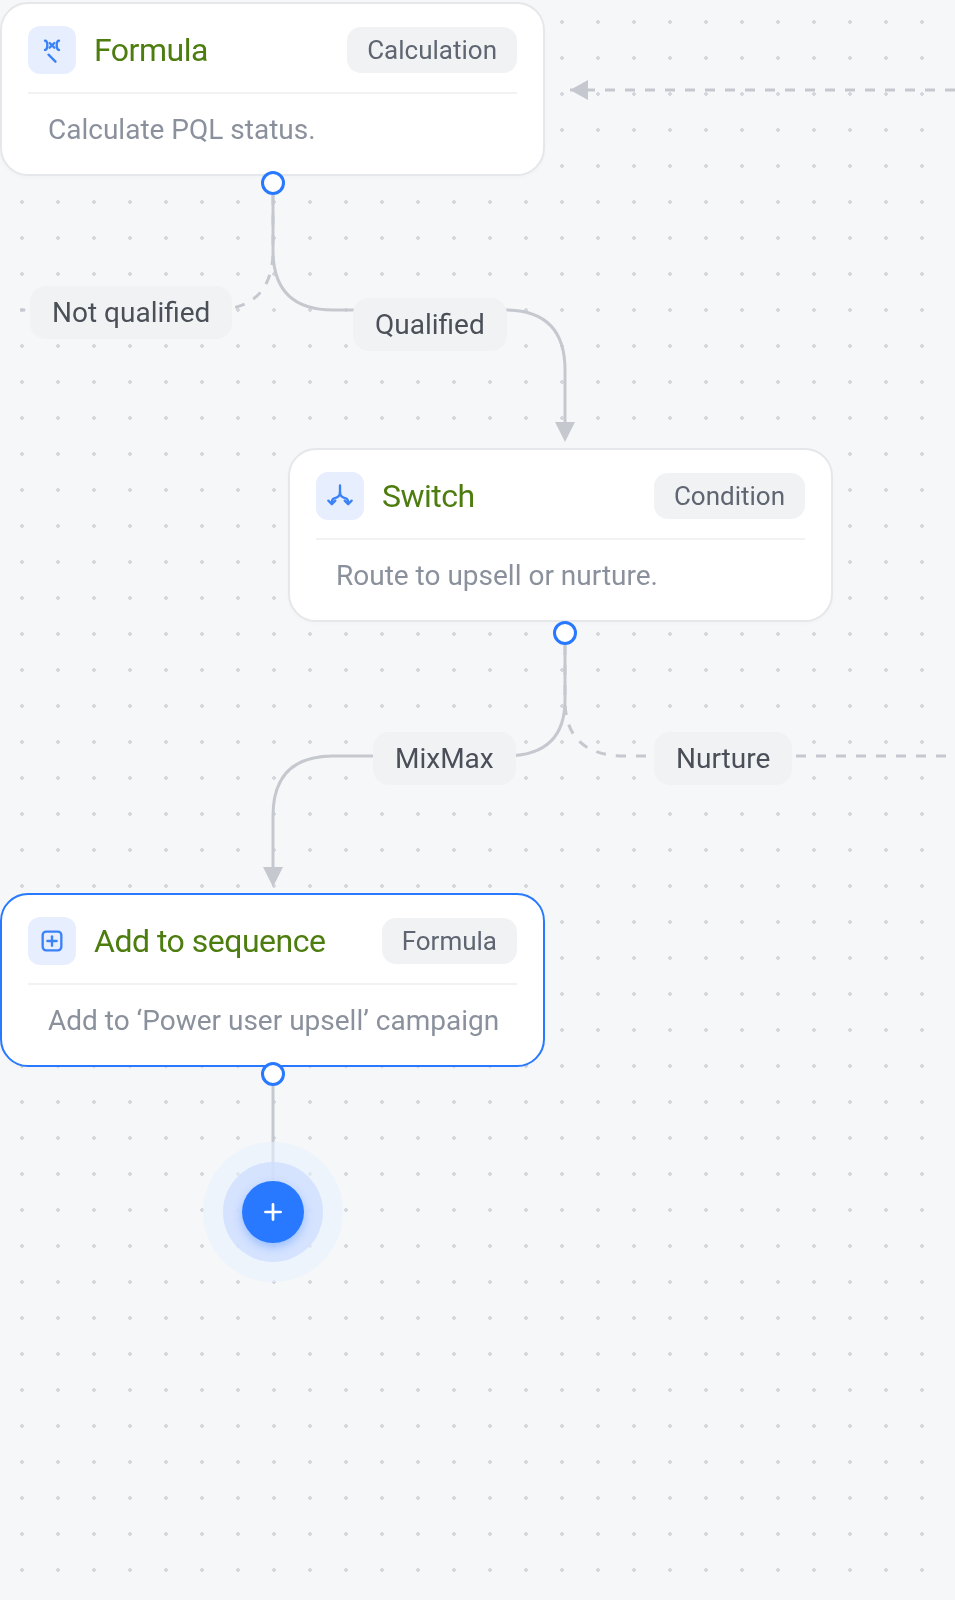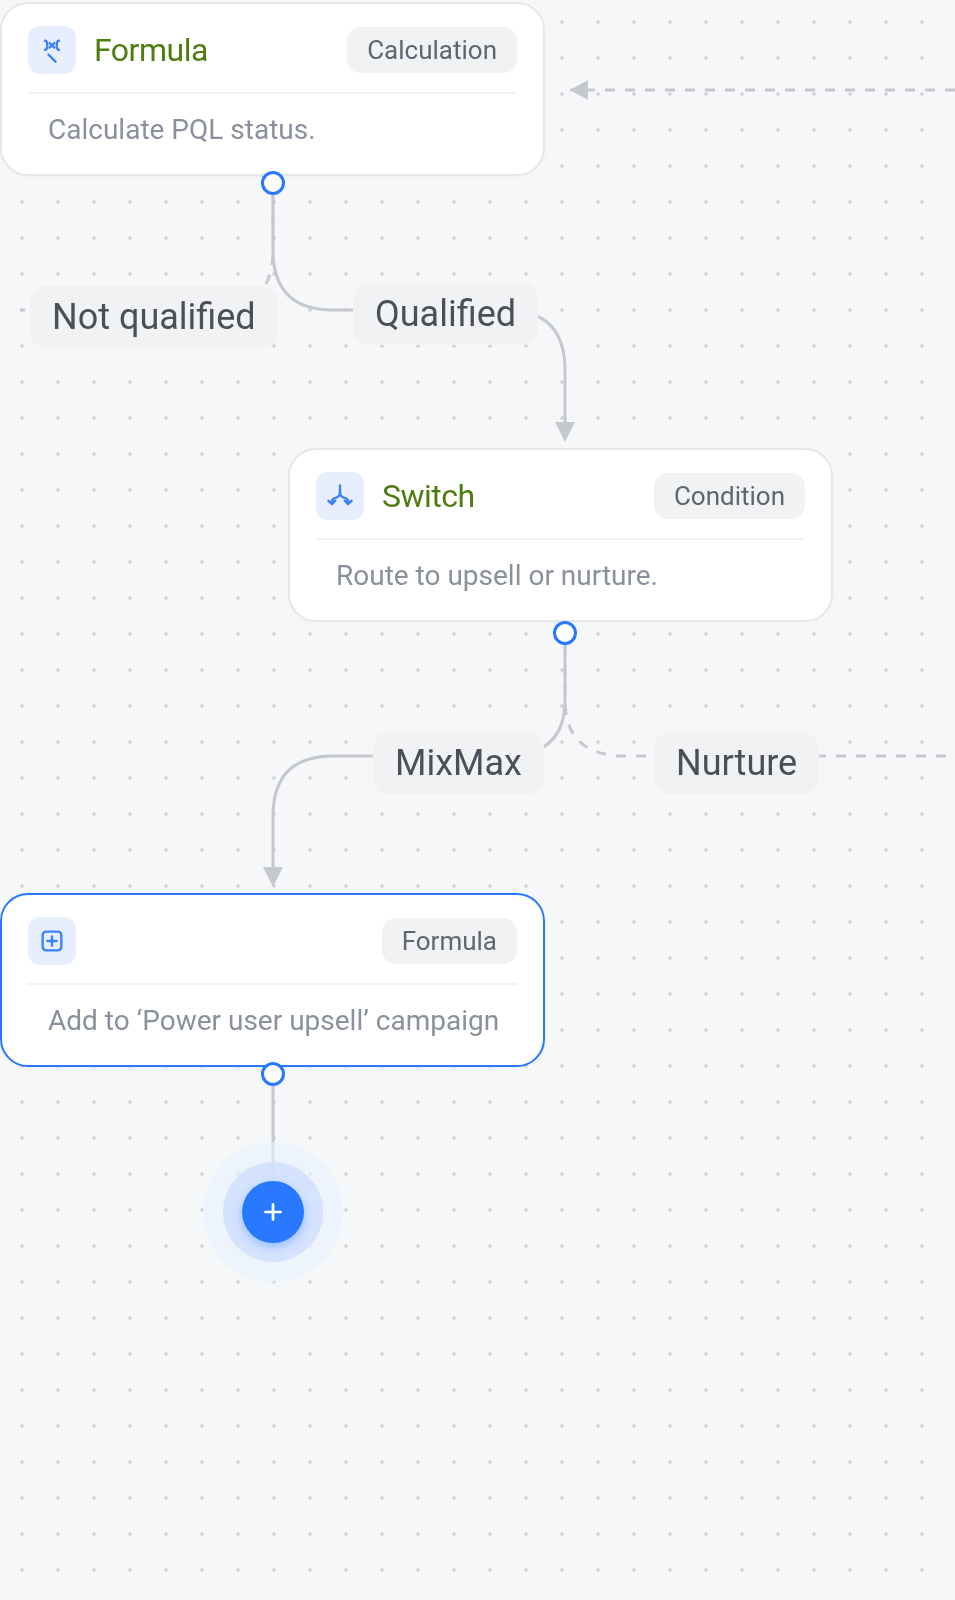--- a/index.html
+++ b/index.html
@@ -98,21 +98,21 @@
     background: #fff;
     border: 3px solid #2879ff;
     border-radius: 50%;
   }
 
   
   .branch-label {
     position: absolute;
     background: #f1f2f4;
     color: #4a4f58;
-    font-size: 36px;
+    font-size: 28px;
     padding: 10px 22px;
     border-radius: 16px;
     white-space: nowrap;
   }
 
   
   .add-btn-wrap {
     position: absolute;
     width: 140px;
     height: 140px;
@@ -191,21 +191,21 @@
       </div>
       <div class="node-title">Formula</div>
     </div>
     <div class="node-badge">Calculation</div>
   </div>
   <div class="node-desc">Calculate PQL status.</div>
 </div>
 <div class="port" style="left:261px; top:171px"></div>
 
 <div class="branch-label" style="left:30px; top:286px">Not qualified</div>
-<div class="branch-label" style="left:353px; top:283px">Qualified</div>
+<div class="branch-label" style="left:353px; top:298px">Qualified</div>
 
 <div id="node-switch" class="node">
   <div class="node-header">
     <div class="node-header-left">
       <div class="node-icon">
         <svg viewBox="0 0 24 24" fill="none" stroke-width="2" stroke-linecap="round" stroke-linejoin="round">
           <path d="M12 3 L12 9"></path>
           <path d="M12 9 Q12 13 7 14 Q5 14.5 5 18"></path>
           <path d="M12 9 Q12 13 17 14 Q19 14.5 19 18"></path>
           <polyline points="2,16 5,19 8,16"></polyline>
@@ -226,20 +226,21 @@
 <div id="node-sequence" class="node selected">
   <div class="node-header">
     <div class="node-header-left">
       <div class="node-icon">
         <svg viewBox="0 0 24 24" fill="none" stroke-width="2" stroke-linecap="round" stroke-linejoin="round">
           <rect x="4" y="4" width="16" height="16" rx="3"></rect>
           <line x1="12" y1="8" x2="12" y2="16"></line>
           <line x1="8" y1="12" x2="16" y2="12"></line>
         </svg>
       </div>
+      <div class="node-title">Add to sequence</div>
     </div>
     <div class="node-badge">Formula</div>
   </div>
   <div class="node-desc">Add to ‘Power user upsell’ campaign</div>
 </div>
 <div class="port" style="left:261px; top:1062px"></div>
 
 <div class="add-btn-wrap" style="left:203px; top:1142px">
   <div class="halo1"></div>
   <div class="halo2"></div>

